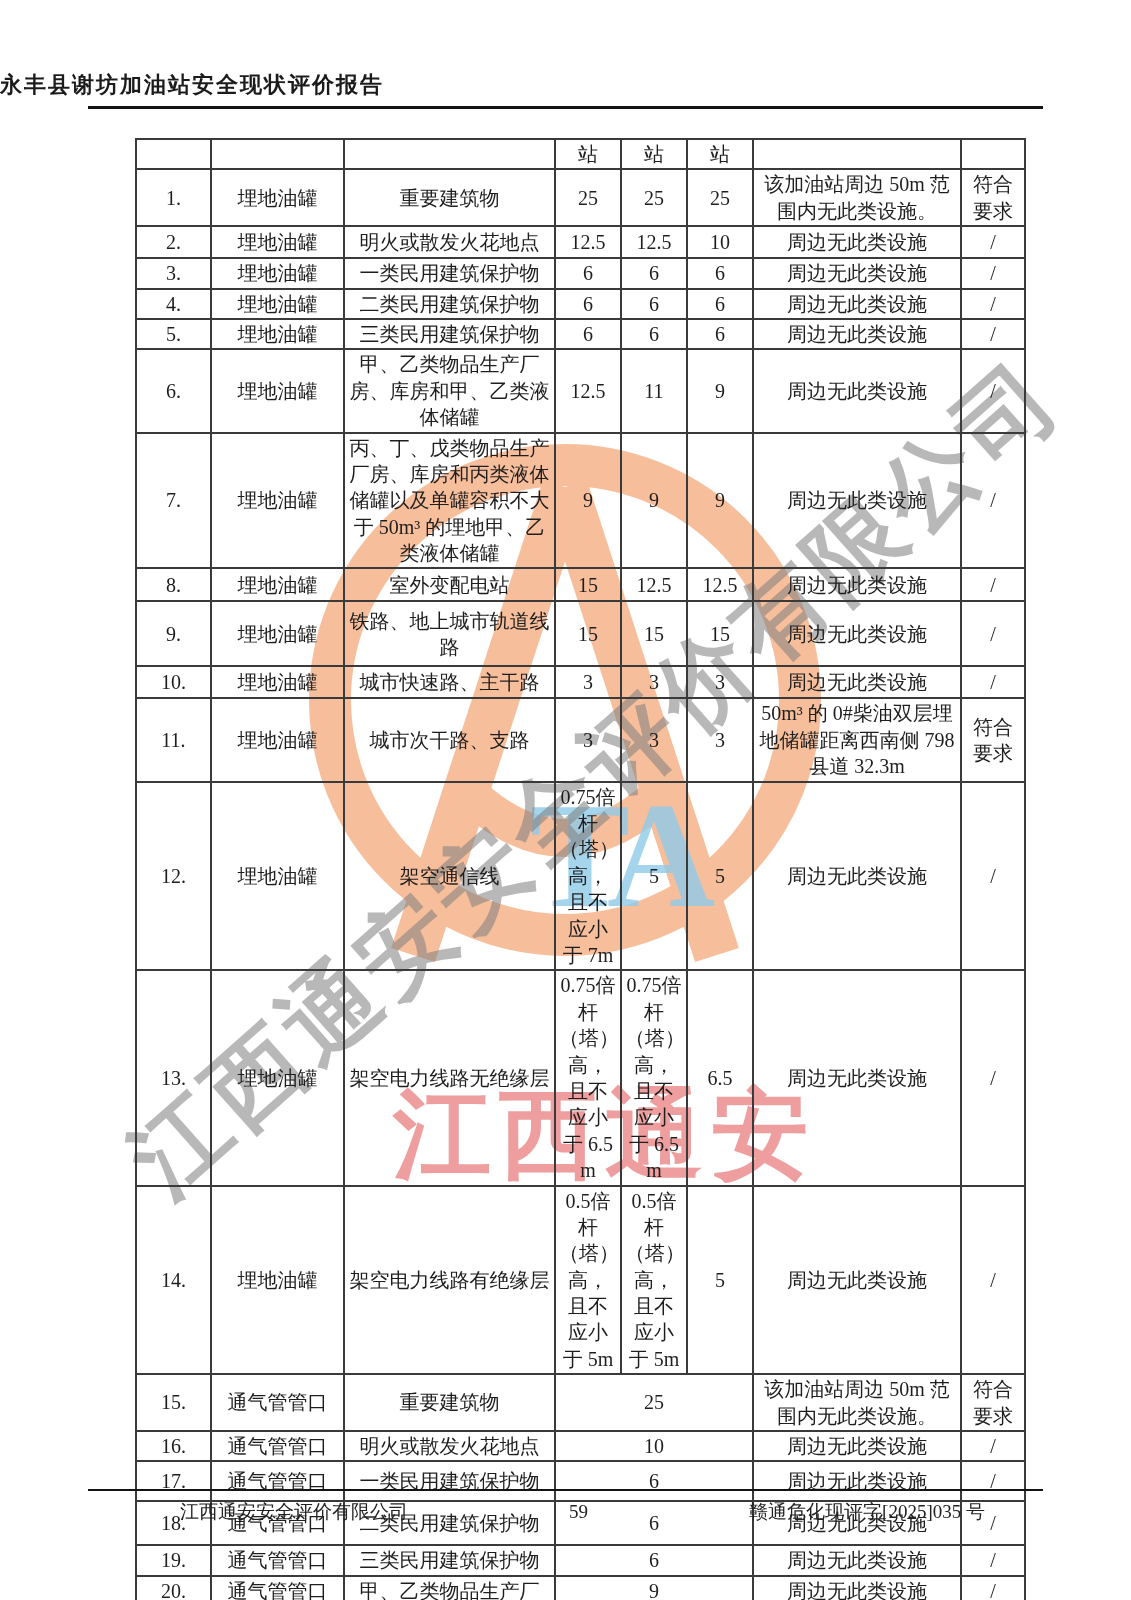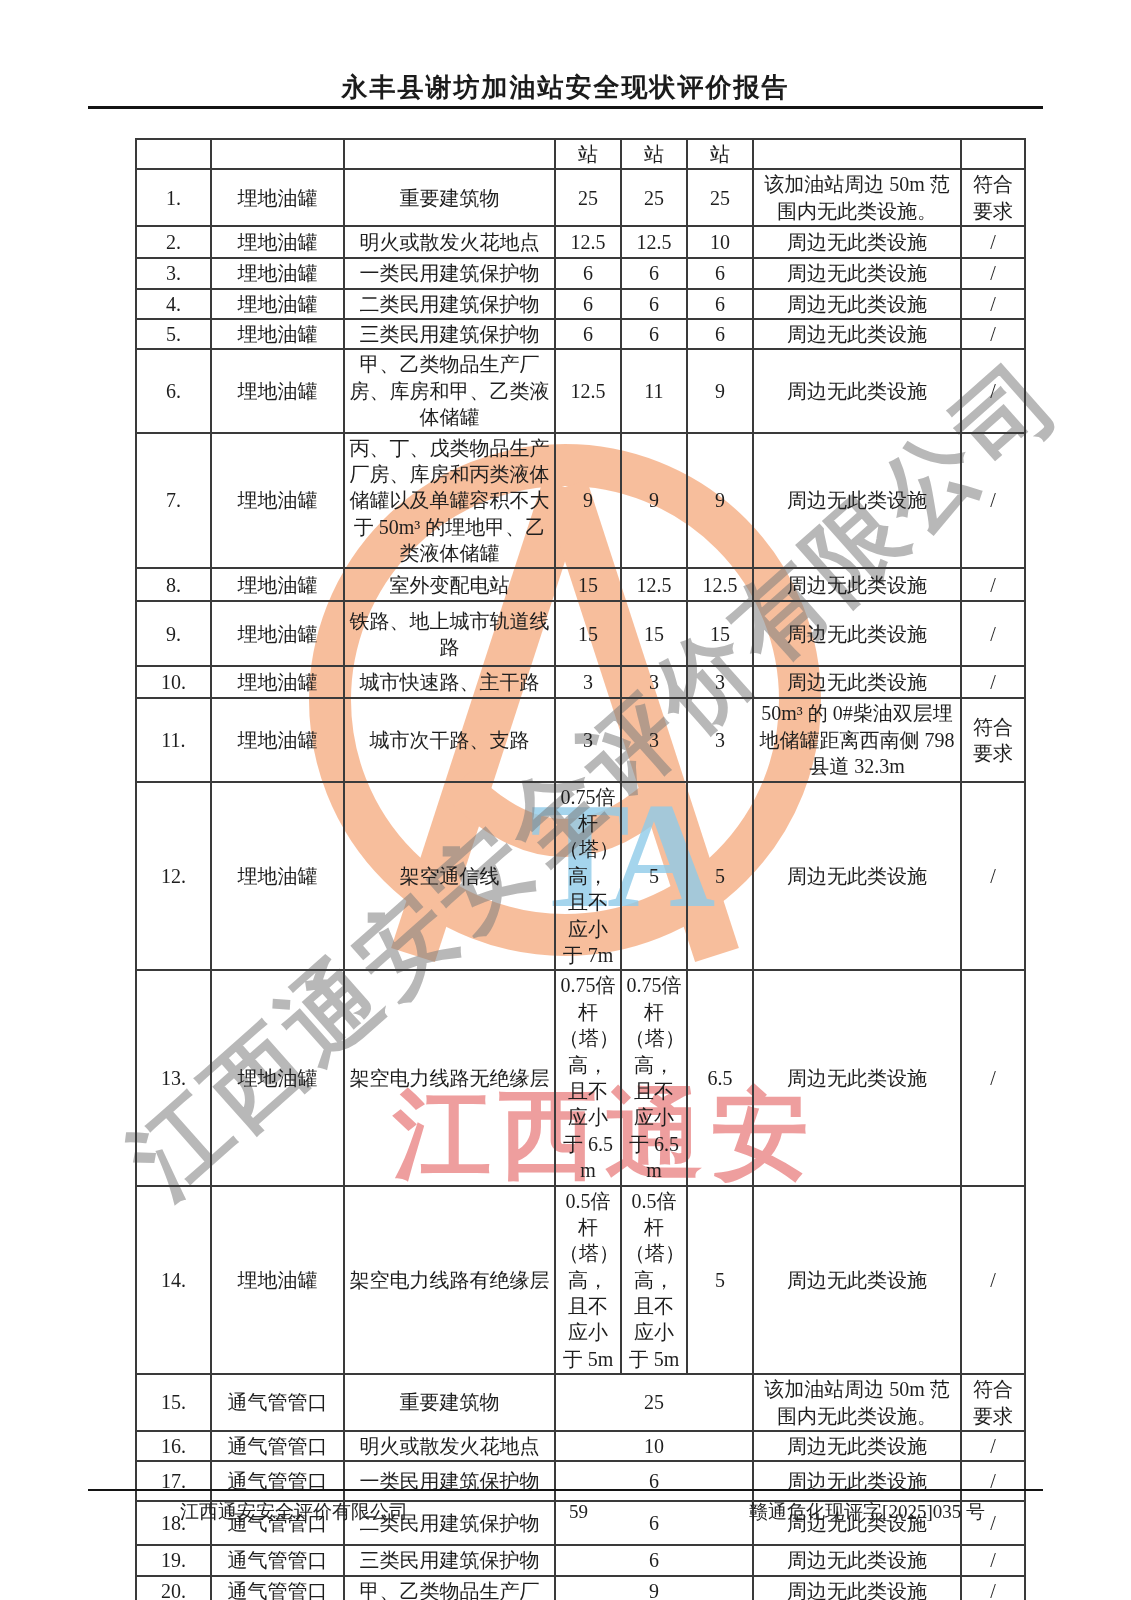--- a/index.html
+++ b/index.html
@@ -5,22 +5,22 @@
   html,body{margin:0;padding:0;}
   body{
     width:1131px;height:1600px;position:relative;background:#ffffff;
     font-family:"Liberation Serif","DejaVu Serif",serif;color:#1e1e1e;
     overflow:hidden;
   }
   .abs{position:absolute;}
 
   
   .doc-title{
-    top:70px;left:0;width:1131px;text-align:center;
-    font-size:26px;font-weight:600;letter-spacing:2px;color:#1b1b1b;
+    top:70px;left:0;width:1131px;
+    font-size:22px;font-weight:600;letter-spacing:2px;color:#1b1b1b;
   }
   .head-rule{top:106px;left:88px;width:955px;height:3px;background:#141414;}
   .foot-rule{top:1489px;left:88px;width:955px;height:2px;background:#141414;}
   .footer-bar{
     top:1499px;left:88px;width:955px;display:flex;align-items:center;
     font-size:19px;color:#222;
   }
   .footer-left{padding-left:92px;}
   .footer-center{flex:1;text-align:center;}
   .footer-right{padding-right:58px;}

